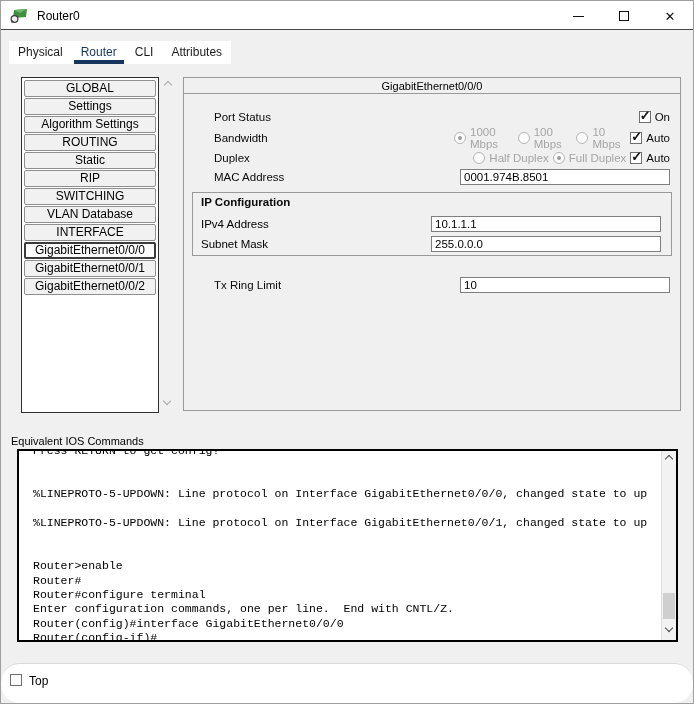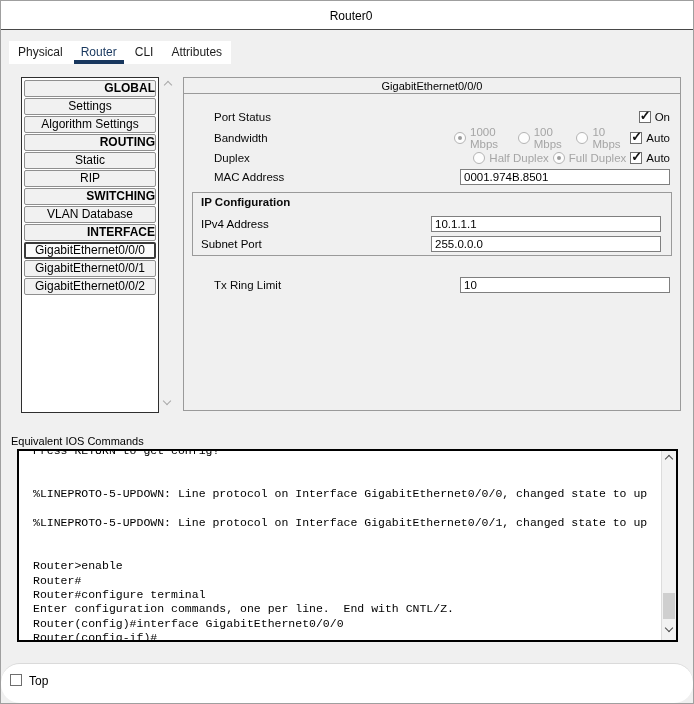--- a/index.html
+++ b/index.html
@@ -5,22 +5,22 @@
   * { margin:0; padding:0; box-sizing:border-box; }
   html,body { background:#e8e8e8; }
   body { font-family:"Liberation Sans", sans-serif; }
 
   .window{
     position:relative; width:694px; height:704px;
     background:#ffffff; border:1px solid #9f9f9f; overflow:hidden;
   }
 
   
-  .titlebar{ position:absolute; top:8px; left:0; right:0; height:28px;
-    background:#ffffff; display:flex; align-items:center;flex-direction:column; }
+  .titlebar{ position:absolute; top:1px; left:0; right:0; height:28px;
+    background:#ffffff; display:flex; align-items:center; }
   .title-icon{ margin-left:8px; width:20px; height:16px; }
   .title-text{ margin-left:8px; font-size:12px; color:#000; }
   .win-controls{ margin-left:auto; display:flex; height:28px; }
   .win-btn{ width:46px; height:28px; display:flex; align-items:center; justify-content:center; }
   .glyph-min{ width:11px; border-top:1px solid #111; }
   .glyph-max{ width:10px; height:10px; border:1px solid #111; background:#fff; }
   .glyph-close{ font-size:13px; color:#111; line-height:1; }
   .titlebar-sep{ position:absolute; top:28px; left:0; right:0; height:1px; background:#474747; }
 
   
@@ -30,21 +30,21 @@
   .tabbox{ position:absolute; left:8px; top:11px; height:23px; background:#ffffff; display:flex; }
   .tab{ padding:0 9px; font-size:12px; line-height:22px; color:#1c1c1c; position:relative; cursor:default; }
   .tab.selected{ color:#17365d; }
   .tab.selected::after{ content:""; position:absolute; left:2px; right:2px; bottom:0; height:4px; background:#17365d; }
 
   
   .sidebar{ position:absolute; left:20px; top:47px; width:138px; height:336px;
     background:#ffffff; border:1px solid #2e2e2e; padding:2px; }
   .sbtn{ height:17px; line-height:15px; margin-bottom:1px; text-align:center; font-size:12px;
     color:#000; background:#f1f1f1; border:1px solid #8f8f8f; border-radius:2px; overflow:hidden; }
-  .sbtn.header{ font-weight:bold;text-align:right; }
+  .sbtn.header{ font-weight:normal; }
   .sbtn.selected{ border:2px solid #3a3a3a; background:#fbfbfb; line-height:13px; }
 
   .side-scroll{ position:absolute; left:160px; top:47px; width:13px; height:336px; background:#f0f0f0; }
   .chev{ width:6px; height:6px; border-right:1.5px solid #a9a9a9; border-bottom:1.5px solid #a9a9a9; margin:4px auto; }
   .chev.up{ transform:rotate(-135deg); margin-top:5px; }
   .chev.down{ transform:rotate(45deg); }
   .side-scroll .chev.down{ position:absolute; bottom:5px; left:3px; }
 
   
   .panel{ position:absolute; left:182px; top:47px; width:498px; height:334px;
@@ -187,21 +187,21 @@
         <input class="tinput" value="0001.974B.8501" style="">
       </div>
 
       <div class="ipgroup">
         <span class="gtitle">IP Configuration</span>
         <div class="grow" style="top:22px;">
           <span class="lbl">IPv4 Address</span>
           <input class="tinput" value="10.1.1.1" style="">
         </div>
         <div class="grow" style="top:42px;">
-          <span class="lbl">Subnet Port</span>
+          <span class="lbl">Subnet Mask</span>
           <input class="tinput" value="255.0.0.0" style="">
         </div>
       </div>
 
       <div class="prow row-tx" style="top:198px;">
         <span class="lbl">Tx Ring Limit</span>
         <input class="tinput" value="10" style="">
       </div>
     </div>
 

